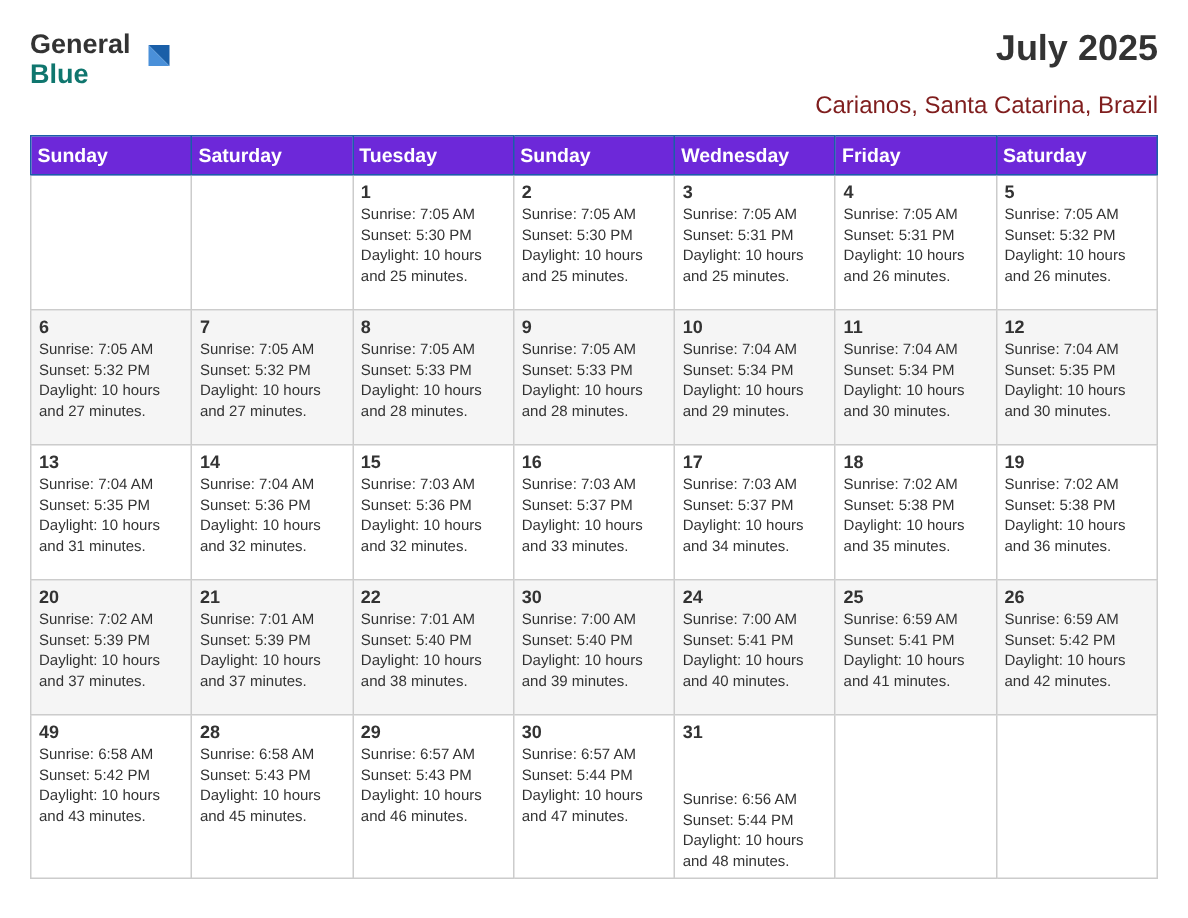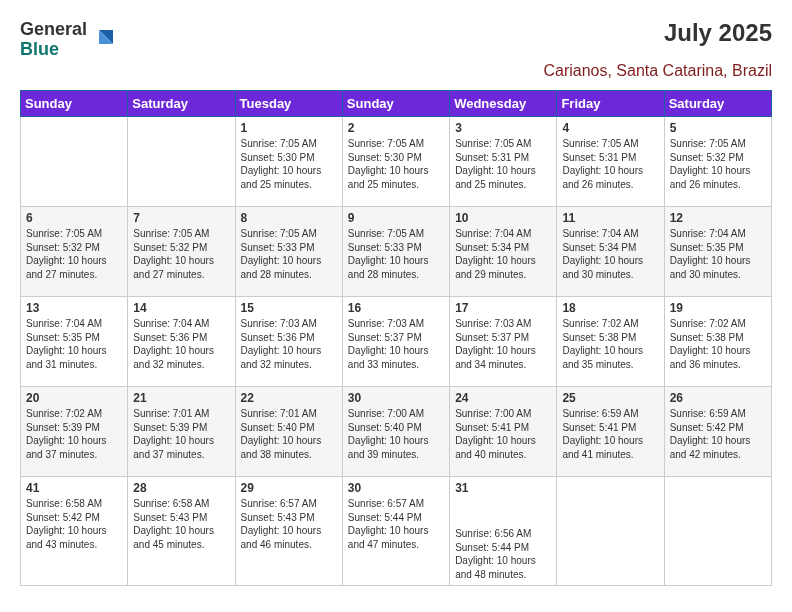--- a/index.html
+++ b/index.html
@@ -312,21 +312,21 @@
         <td>
           <span class="day-num">26</span>
           <div class="day-info" style="white-space: pre-line;">Sunrise: 6:59 AM
 Sunset: 5:42 PM
 Daylight: 10 hours
 and 42 minutes.</div>
         </td>
       </tr>
       <tr>
         <td>
-          <span class="day-num">41</span>
+          <span class="day-num">49</span>
           <div class="day-info" style="white-space: pre-line;">Sunrise: 6:58 AM
 Sunset: 5:42 PM
 Daylight: 10 hours
 and 43 minutes.</div>
         </td>
         <td>
           <span class="day-num">28</span>
           <div class="day-info" style="white-space: pre-line;">Sunrise: 6:58 AM
 Sunset: 5:43 PM
 Daylight: 10 hours

